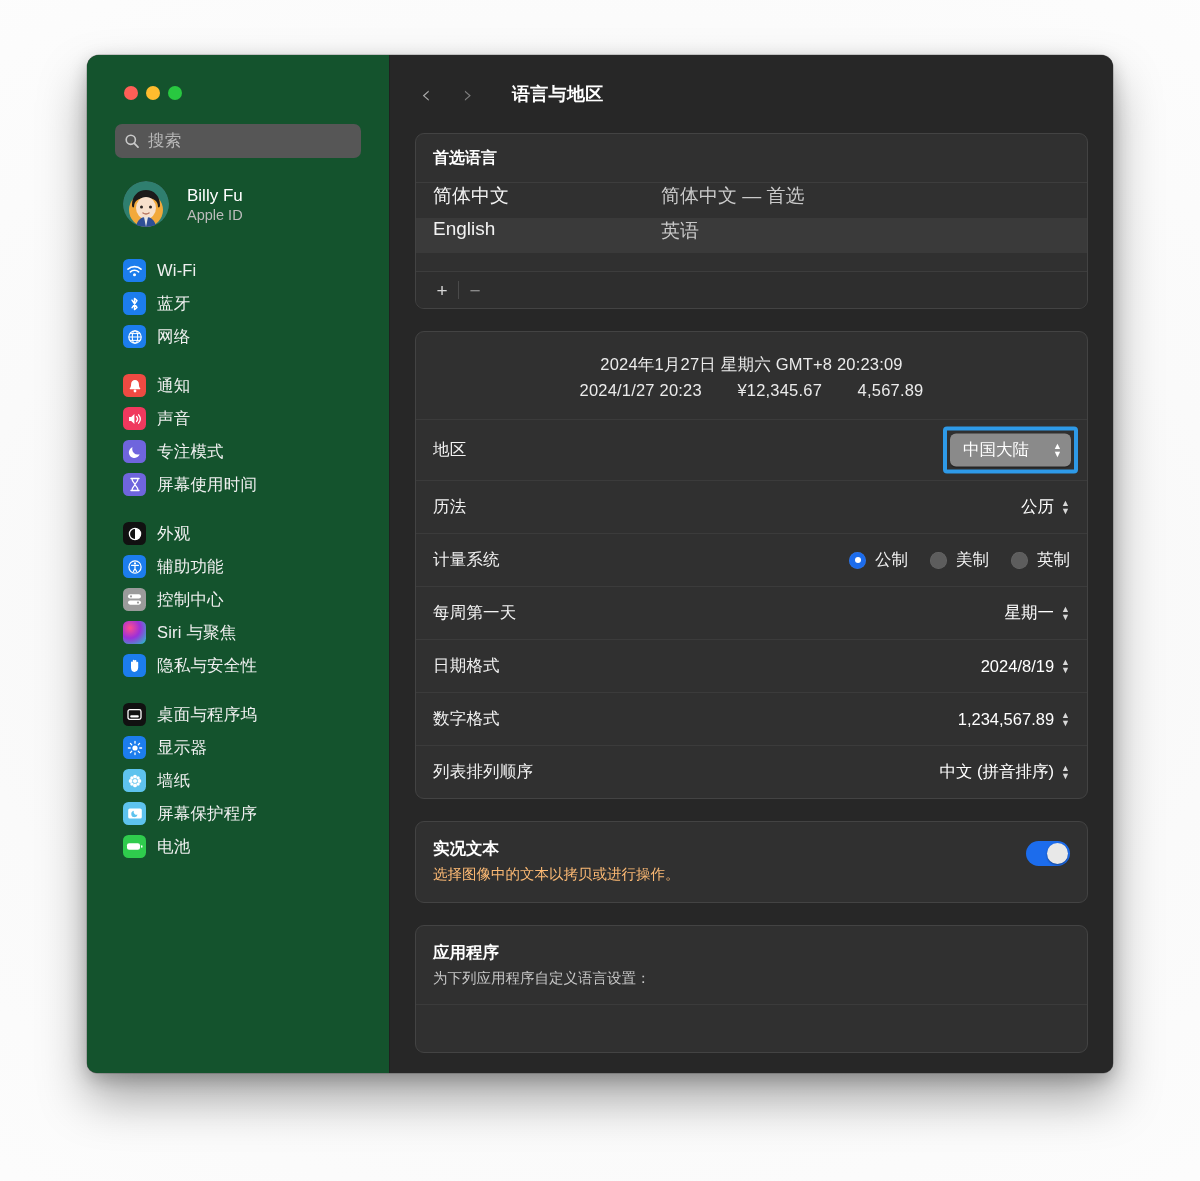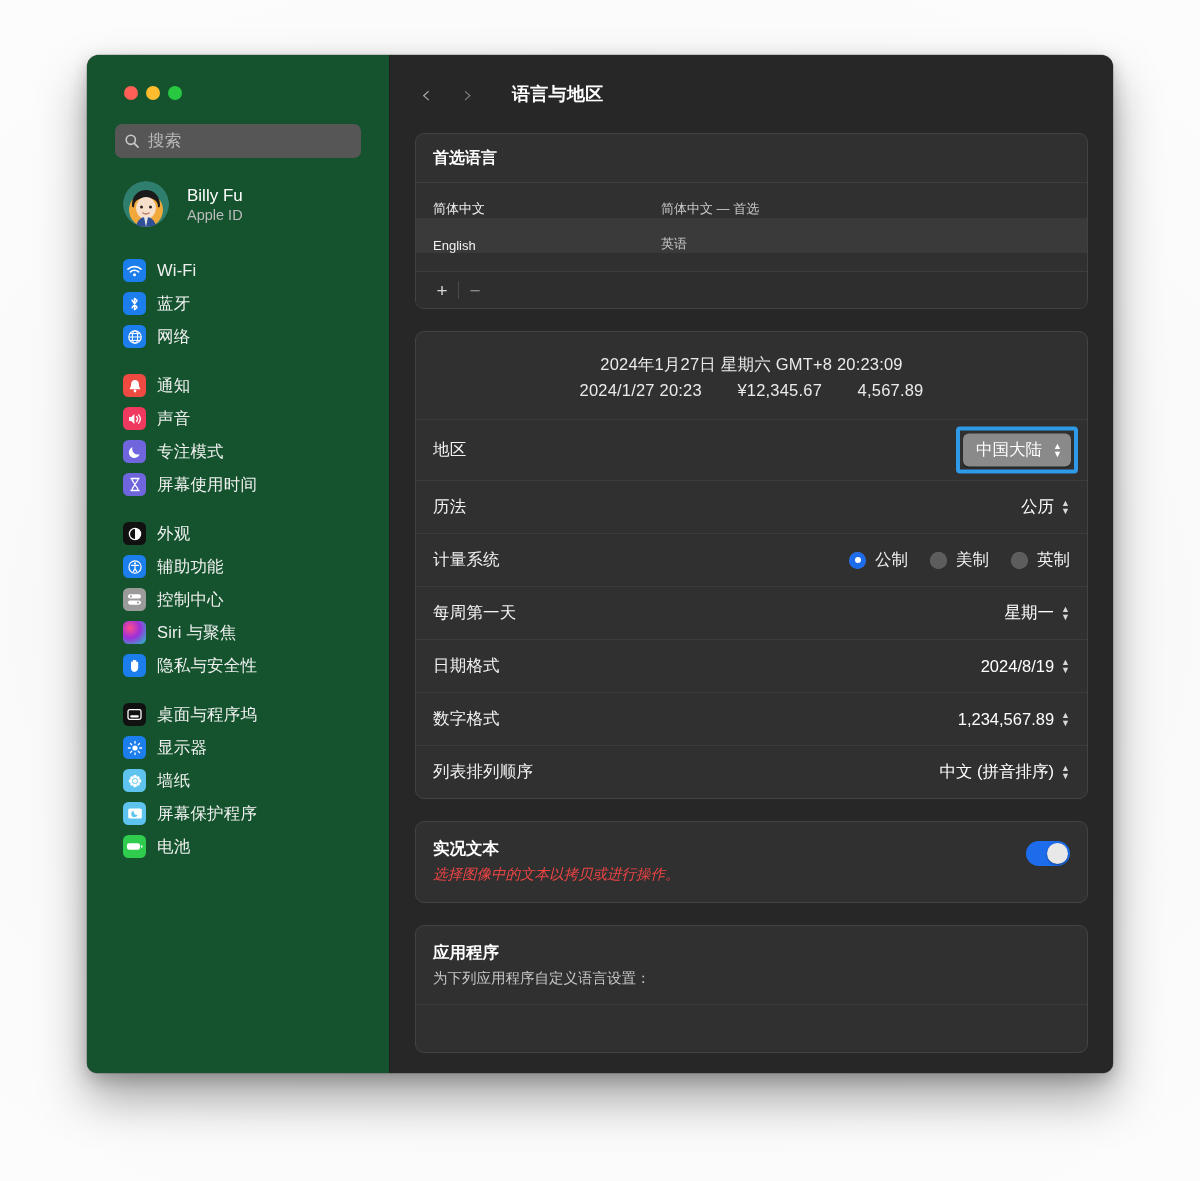--- a/index.html
+++ b/index.html
@@ -178,24 +178,24 @@
   
   .card-header {
     padding: 14px 17px 13px 17px;
     color: #ffffff;
     font-size: 16px;
     font-weight: bold;
     border-bottom: 0.5px solid #3d3d3d;
   }
   .lang-row {
     display: flex;
-    align-items: flex-end;
+    align-items: flex-start;
     height: 35px;
     padding: 0 17px;
-    font-size: 13px;
+    font-size: 19px;
   }
   .lang-row .lang-name { width: 228px; color: #f2f2f2; }
   .lang-row .lang-desc { color: #c9c9c9; }
   .lang-row.alt { background: #3a3a3a; }
   .lang-filler { height: 18px; }
 
   .plusminus-bar {
     height: 37px;
     display: flex;
     align-items: center;
@@ -258,21 +258,21 @@
     line-height: 0;
     color: #d8d8d8;
   }
   .chev span { font-size: 9px; line-height: 8px; display:block; }
 
   
   .popup.filled {
     background: #8a8a8a;
     border-radius: 6px;
     padding: 5px 9px 6px 13px;
-    gap: 11px;
+    gap: 24px;
     box-shadow: 0 1px 1px rgba(0,0,0,.25);
   }
   .popup.filled .chev { color: #ffffff; }
 
   .focus-ring {
     position: absolute;
     right: 9px;
     top: 50%;
     transform: translateY(-50%);
     border: 4px solid #2e9ae8;
@@ -310,21 +310,21 @@
   }
 
   
   .livetext {
     display: flex;
     align-items: flex-start;
     padding: 16px 17px 18px 17px;
   }
   .lt-texts { display: flex; flex-direction: column; gap: 5px; }
   .lt-title { color: #ffffff; font-size: 16.5px; font-weight: bold; }
-  .lt-sub   { color: #ef4444; font-size: 14.5px; font-style: italic; }
+  .lt-sub   { color: #fdba74; font-size: 14.5px; }
 
   .toggle {
     margin-left: auto;
     width: 44px; height: 25px;
     border-radius: 13px;
     background: #1c6cec;
     position: relative;
     flex: 0 0 44px;
     margin-top: 3px;
   }

